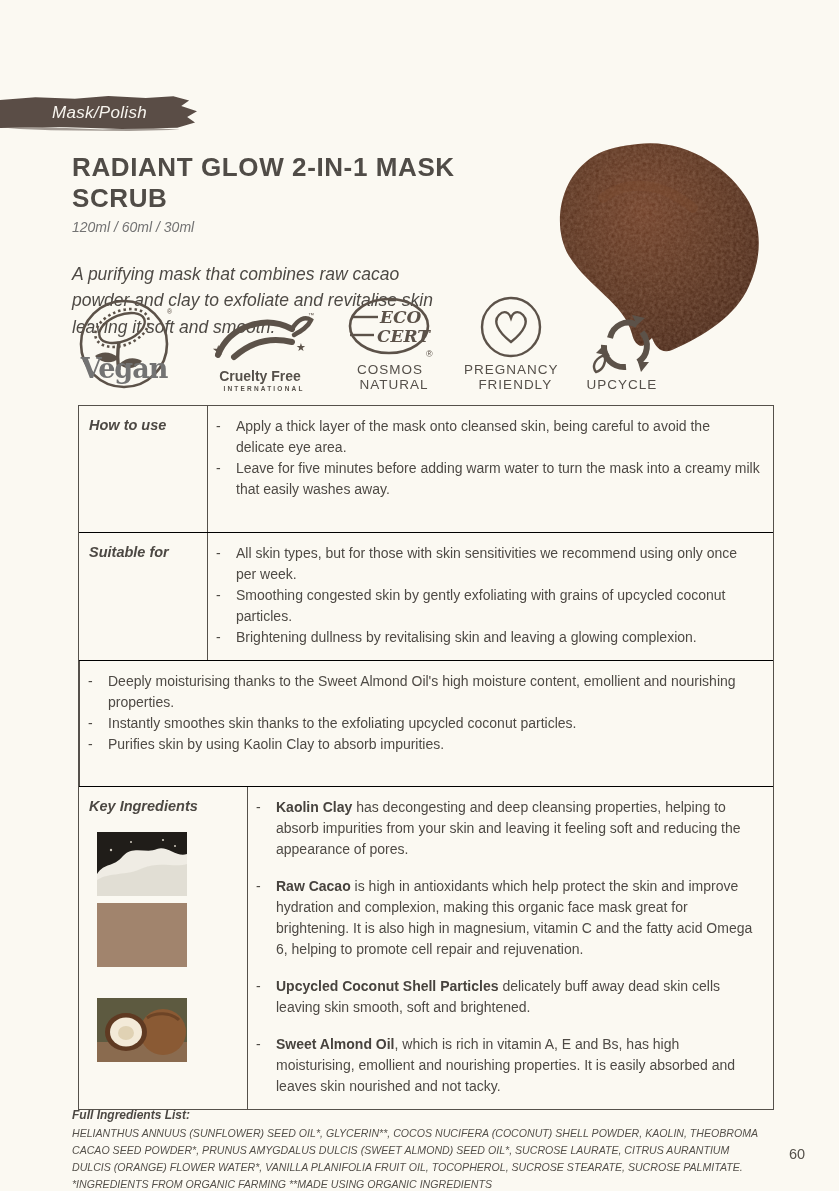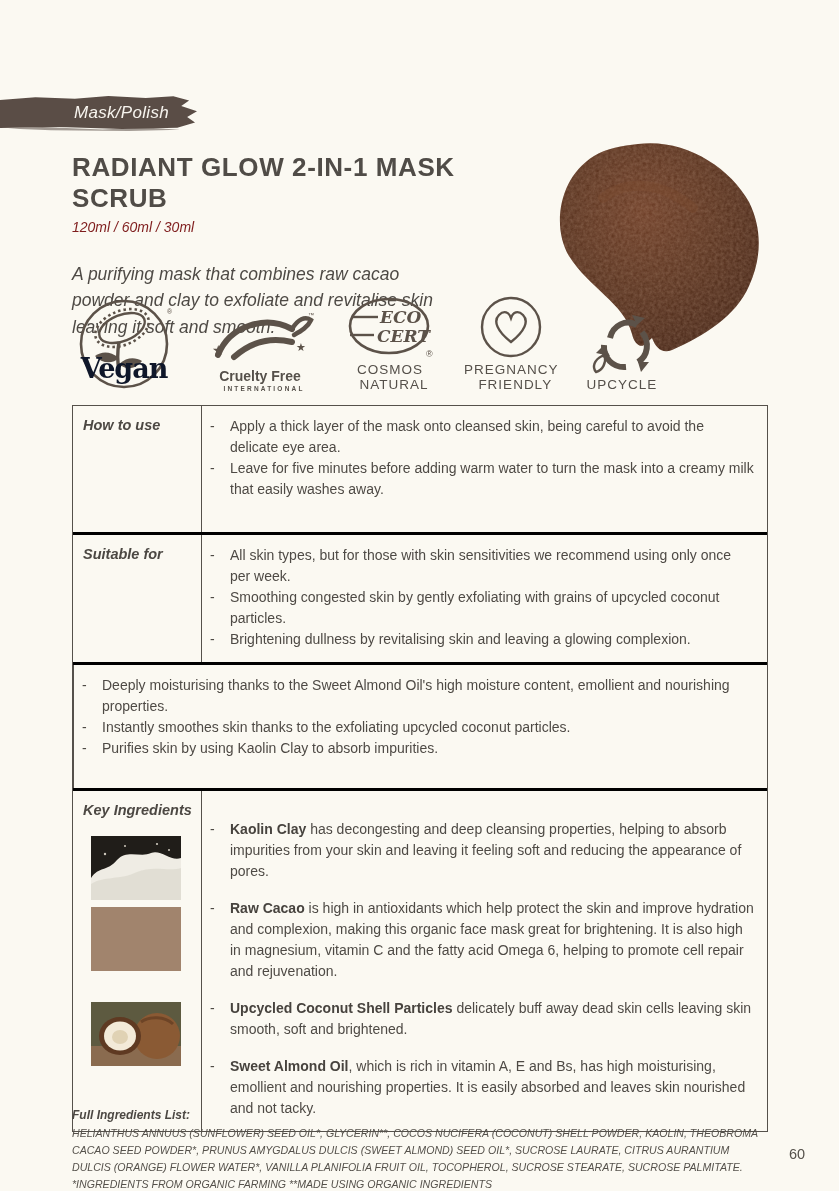--- a/index.html
+++ b/index.html
@@ -14,35 +14,35 @@
     overflow:hidden;
   }
 
   
   .brush-tag {
     position:absolute; left:0; top:96px;
     width:197px; height:33px;
     background:#5a4d46;
     clip-path:polygon(0% 12%, 18% 4%, 38% 8%, 55% 0%, 74% 6%, 88% 1%, 96% 14%, 92% 30%, 100% 46%, 95% 64%, 99% 80%, 90% 96%, 62% 100%, 30% 94%, 0% 97%);
     display:flex; align-items:center;
-    padding-left:74px;
+    padding-left:52px;
   }
   .brush-tag .tag-label {
     color:#f7f4ee; font-style:italic; font-size:17px; letter-spacing:.3px;
   }
   .brush-tag-smudge {
     position:absolute; left:8px; top:127px; width:172px; height:4px;
     background:#5a4d46; opacity:.55;
     clip-path:polygon(0 40%, 20% 0, 55% 60%, 80% 10%, 100% 70%, 70% 100%, 25% 80%);
   }
 
   
   .header { position:absolute; left:72px; top:152px; width:480px; }
   .product-title { font-size:26px; font-weight:bold; letter-spacing:.6px; color:#504c47; }
-  .product-sizes { font-size:14px; font-style:italic; margin-top:5px; color:#7f1d1d; }
+  .product-sizes { font-size:14px; font-style:italic; margin-top:5px; color:#737373; }
   .product-desc {
     margin-top:26px; width:375px;
     font-size:17.5px; font-style:italic; line-height:1.5; color:#4e4a45;
   }
 
   
   .smear { position:absolute; left:543px; top:138px; width:222px; height:222px; }
 
   
   .badges {
@@ -51,47 +51,47 @@
   }
   .badge { display:flex; flex-direction:column; align-items:center; }
   .badge .cap1 { font-size:13.5px; letter-spacing:1px; color:#55504a; margin-top:3px; white-space:nowrap; }
   .badge .cap2 { font-size:13.5px; letter-spacing:1px; color:#55504a; white-space:nowrap;padding-left:8px; }
   .badge-cf .cap1 { font-weight:bold; font-size:14px; letter-spacing:0; }
   .badge-cf .cap2 { font-size:6.5px; letter-spacing:2.2px; font-weight:bold; margin-top:1px; }
   .badge-vegan { position:relative; }
   .vegan-word {
     position:absolute; left:50%; bottom:8px; transform:translateX(-50%);
     font-family:"DejaVu Serif", serif; font-weight:bold;
-    font-size:27px; color:#0f172a; letter-spacing:-1px;
+    font-size:27px; color:#737373; letter-spacing:-1px;
   }
 
   
   .info-table {
-    position:absolute; left:72px; top:405px; width:696px;
+    position:absolute; left:78px; top:405px; width:696px;
     border:1px solid #55514b;
   }
-  .trow { display:flex; border-top:3px solid #000000; }
+  .trow { display:flex; border-top:1px solid #000000; }
   .trow:first-child { border-top:none; }
   .tlabel {
     width:128px; flex:0 0 128px; padding:11px 8px 10px 10px;
     font-weight:bold; font-style:italic; font-size:14.5px; color:#4c4843;
   }
   .tcontent {
     flex:1; border-left:1px solid #55514b;
     padding:10px 12px 12px 0;
   }
   ul.bullets { list-style:none; }
   ul.bullets li {
     position:relative; padding-left:28px;
     font-size:14px; line-height:1.5; color:#4e4a45;
   }
   ul.bullets li::before { content:"-"; position:absolute; left:8px; top:0; }
   .row-1 { min-height:126px; } .row-2 { min-height:126px; } .row-3 { min-height:126px; }
-  .row-4 { min-height:322px; }
-  ul.key-list { margin-top:18px; }
+  .row-4 { min-height:322px;gap:40px; }
+  ul.key-list { }
   ul.key-list li + li { margin-top:16px; }
   .ing-name { font-weight:bold; color:#47433e; }
 
   .ing-photo { width:90px; height:64px; margin-left:8px; display:block; }
   .ing-photo-1 { margin-top:18px; }
   .ing-photo-2 { margin-top:7px; }
   .ing-photo-3 { margin-top:31px; }
 
   
   .footer { position:absolute; left:72px; top:1108px; width:700px; }

